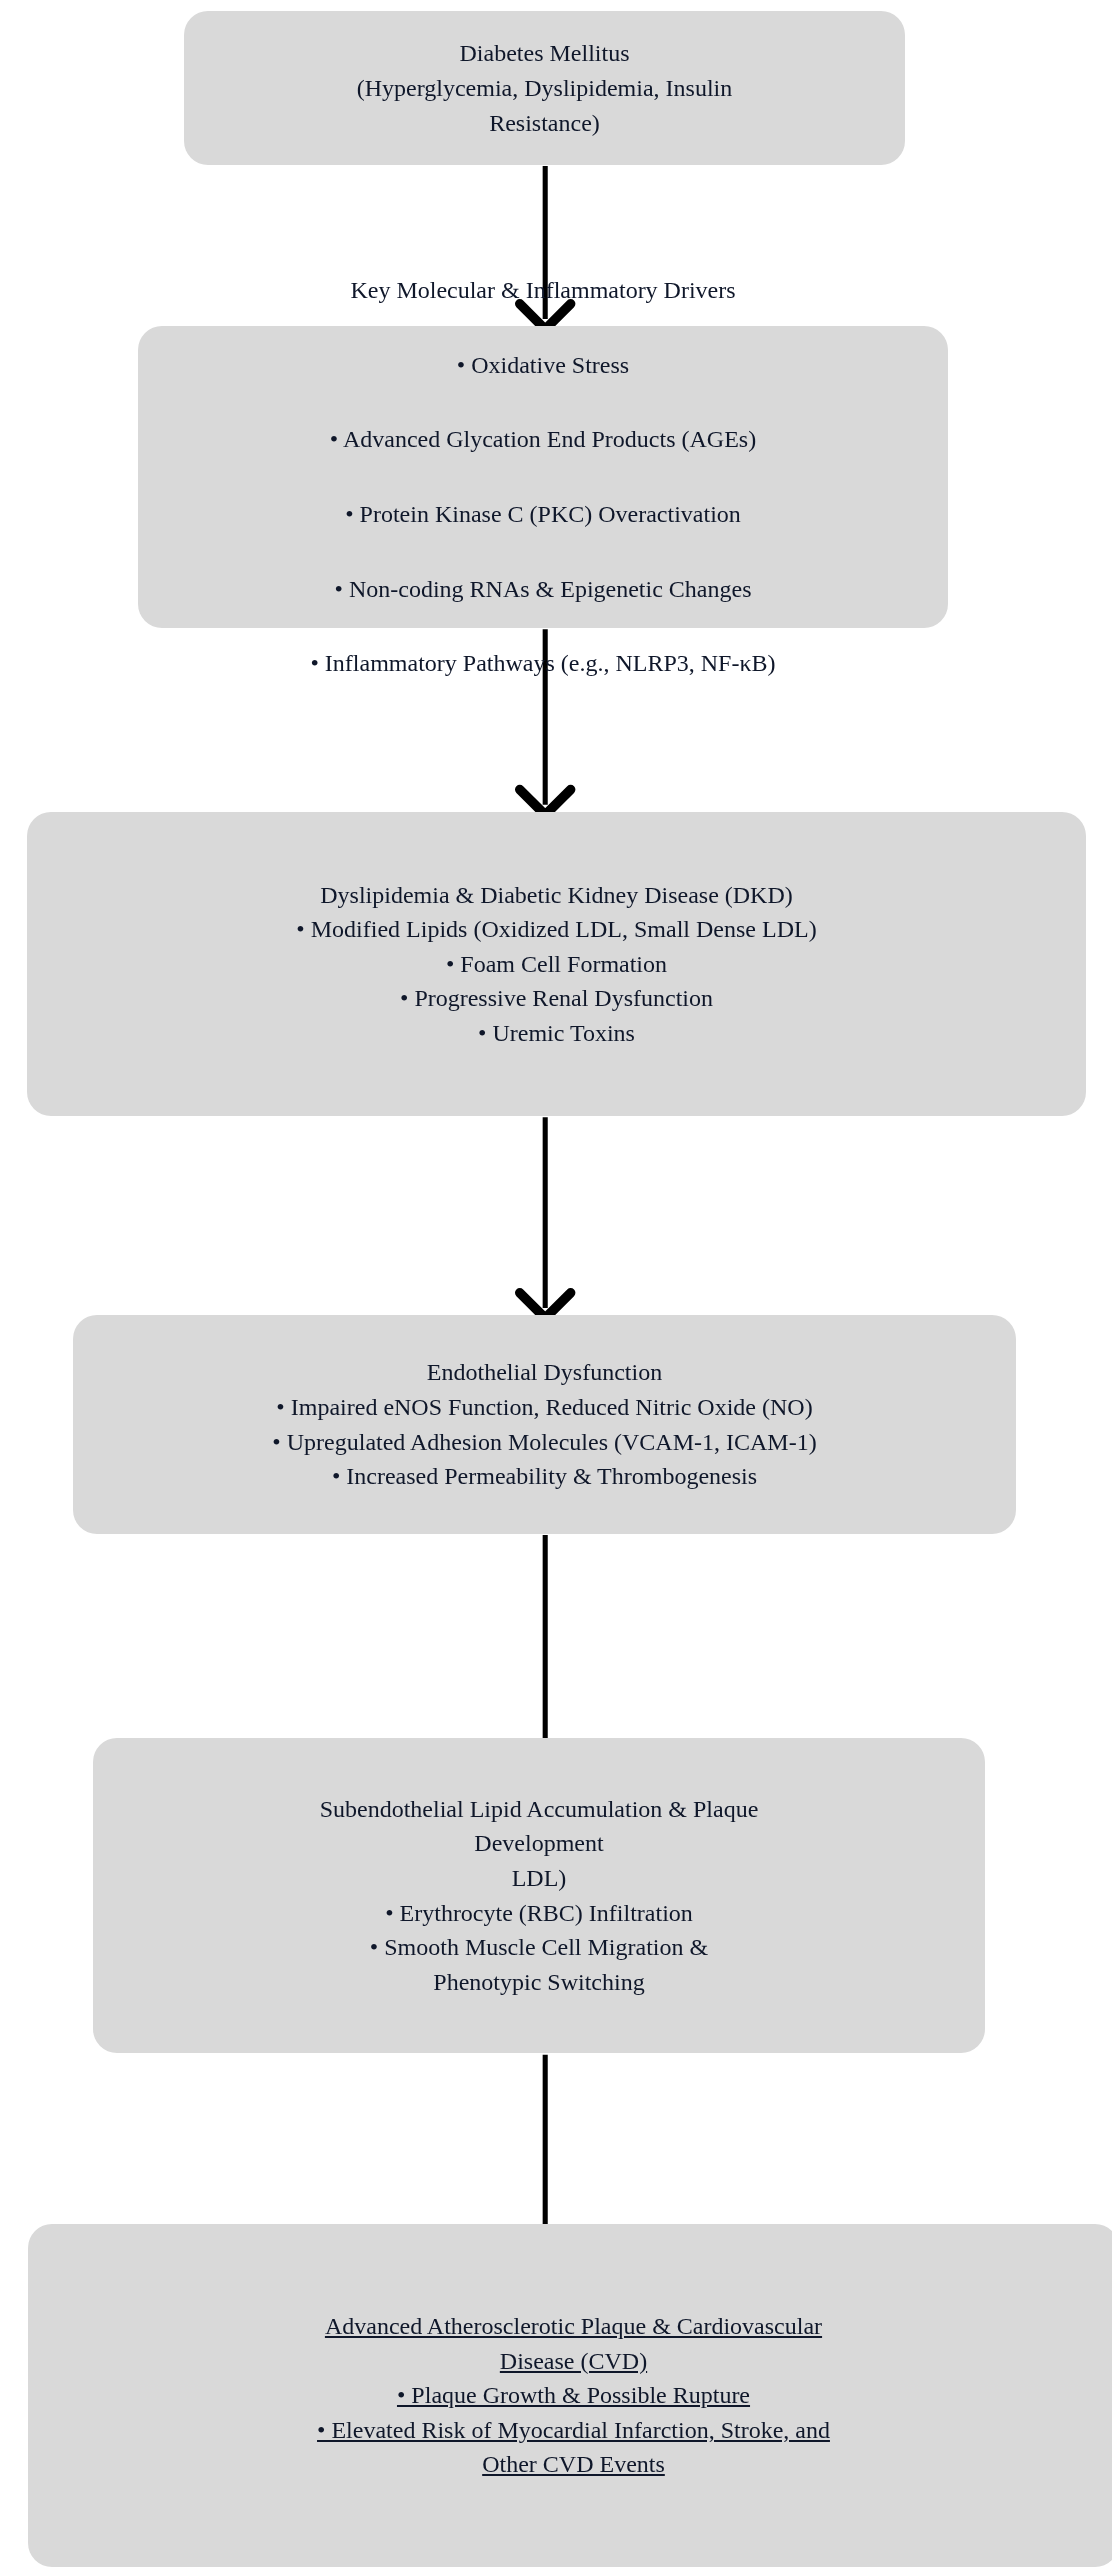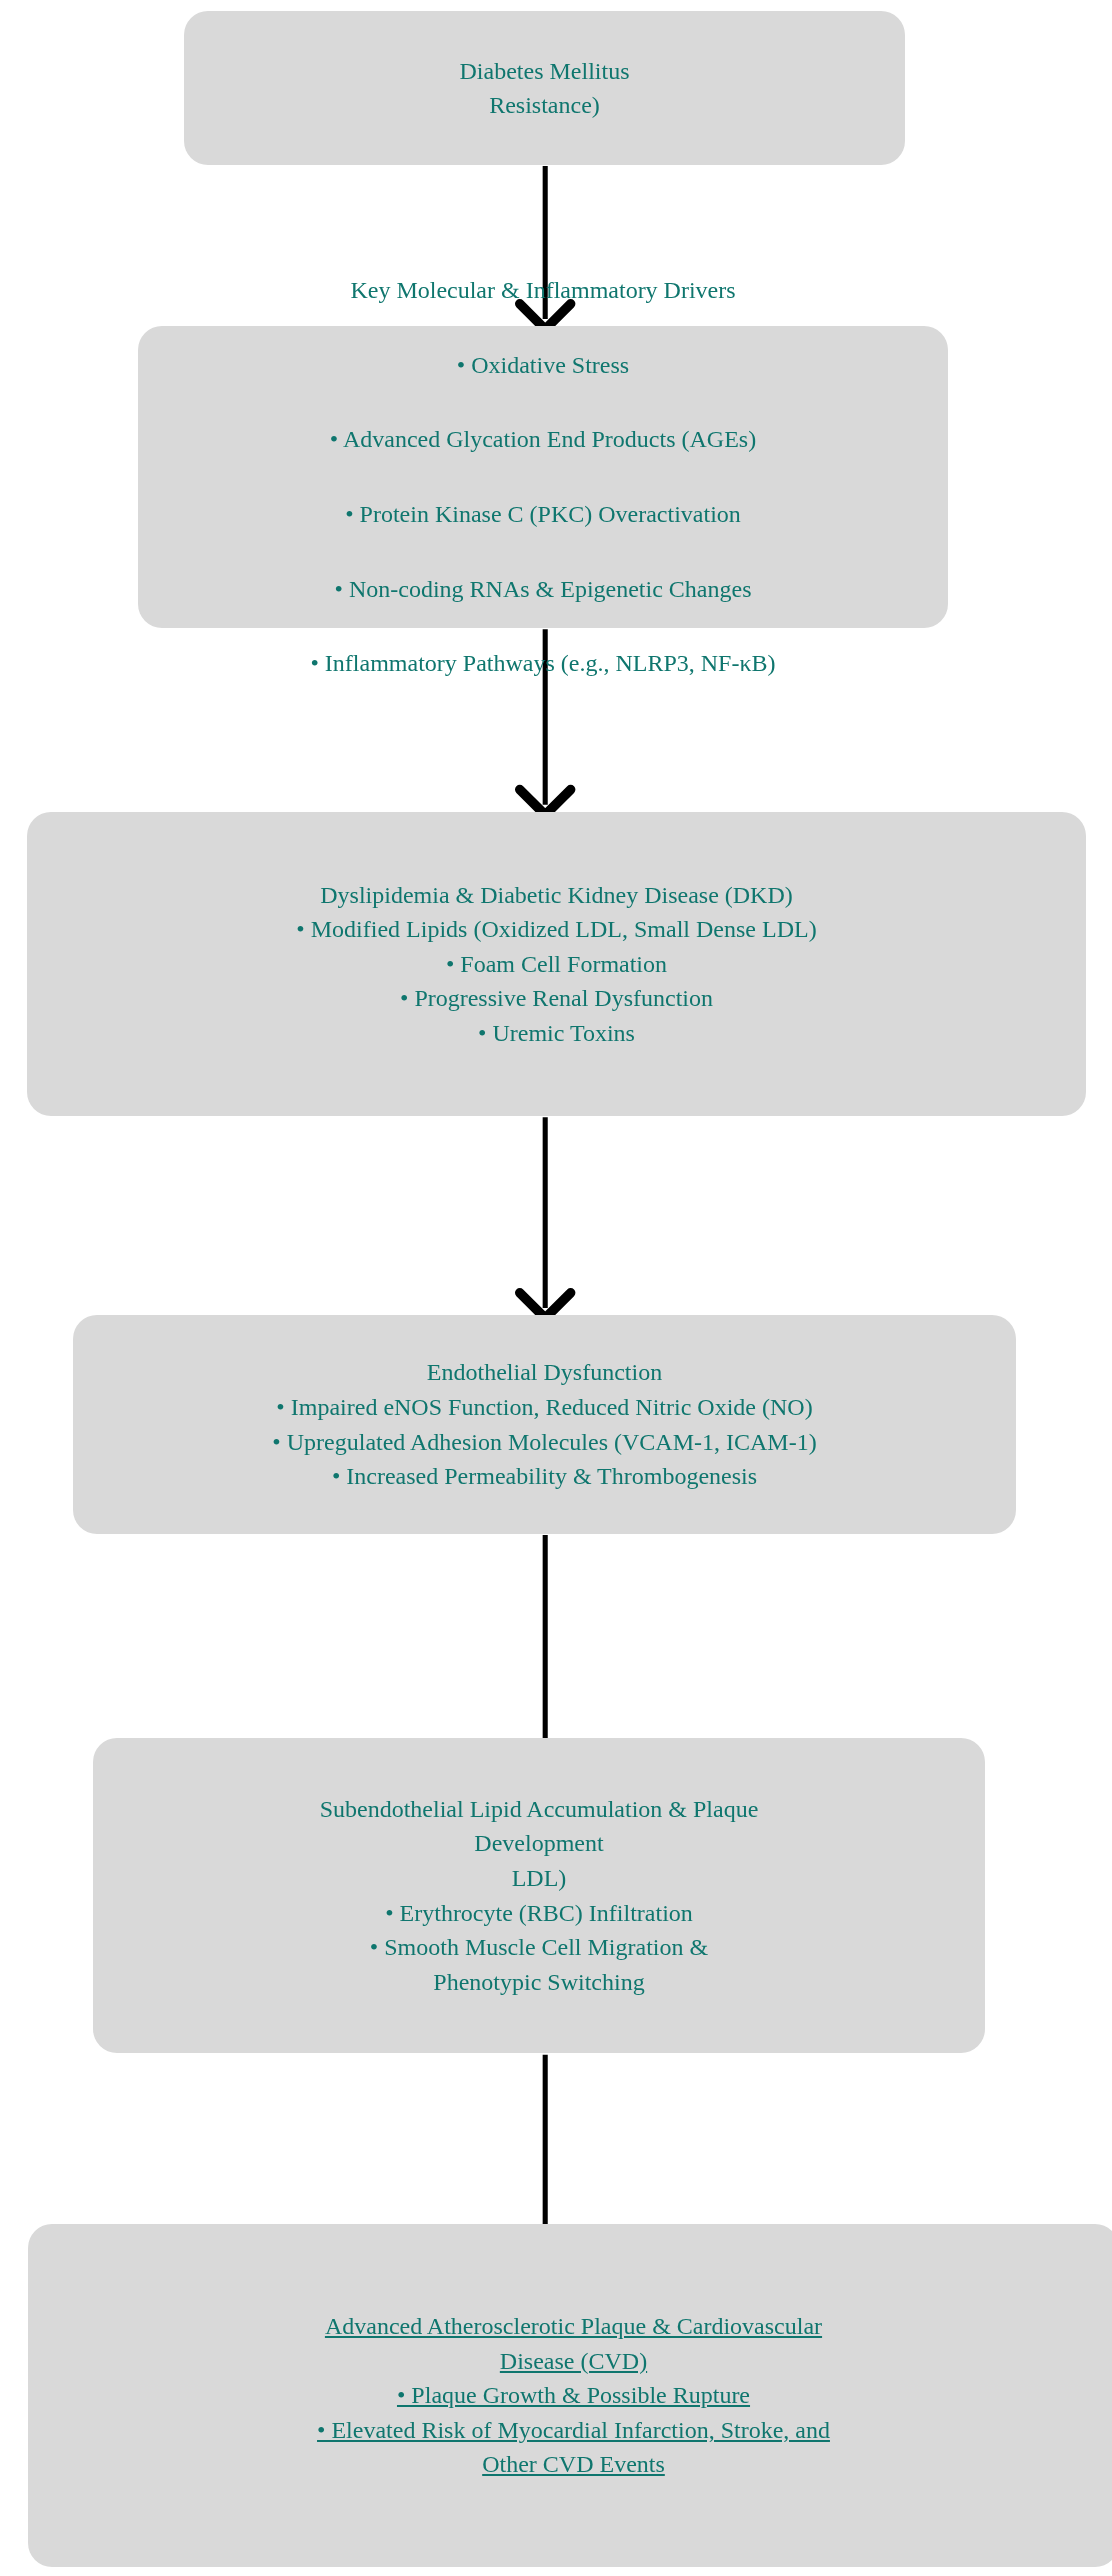--- a/index.html
+++ b/index.html
@@ -24,21 +24,21 @@
   .node {
     position: absolute;
     background: #d9d9d9;
     border-radius: 24px;
     box-sizing: border-box;
     display: flex;
     flex-direction: column;
     align-items: center;
     justify-content: center;
     text-align: left;
-    color: #0f766e;
+    color: #0f172a;
     font-size: 24px;
     line-height: 1.44;
     padding: 8px 17px;
   }
   .node .line {
     display: block;
     white-space: nowrap;
   }
   .arrow-svg {
     position: absolute;
@@ -74,20 +74,21 @@
       <polyline points="920,538 965,583 1010,538"></polyline>
       <polyline points="920,1398 965,1443 1010,1398"></polyline>
       <polyline points="920,2289 965,2334 1010,2289"></polyline>
       <polyline points="920,3101 965,3146 1010,3101"></polyline>
       <polyline points="920,3963 965,4008 1010,3963"></polyline>
     </g>
   </svg>
 
   <div class="node" id="node-0">
     <span class="line">Diabetes Mellitus</span>
+    <span class="line">(Hyperglycemia, Dyslipidemia, Insulin</span>
     <span class="line">Resistance)</span>
   </div>
 
   <div class="node" id="node-1">
     <span class="line">Key Molecular &amp; Inflammatory Drivers</span>
     <span class="line">• Oxidative Stress</span>
     <span class="line">• Advanced Glycation End Products (AGEs)</span>
     <span class="line">• Protein Kinase C (PKC) Overactivation</span>
     <span class="line">• Non-coding RNAs &amp; Epigenetic Changes</span>
     <span class="line">• Inflammatory Pathways (e.g., NLRP3, NF-κB)</span>

